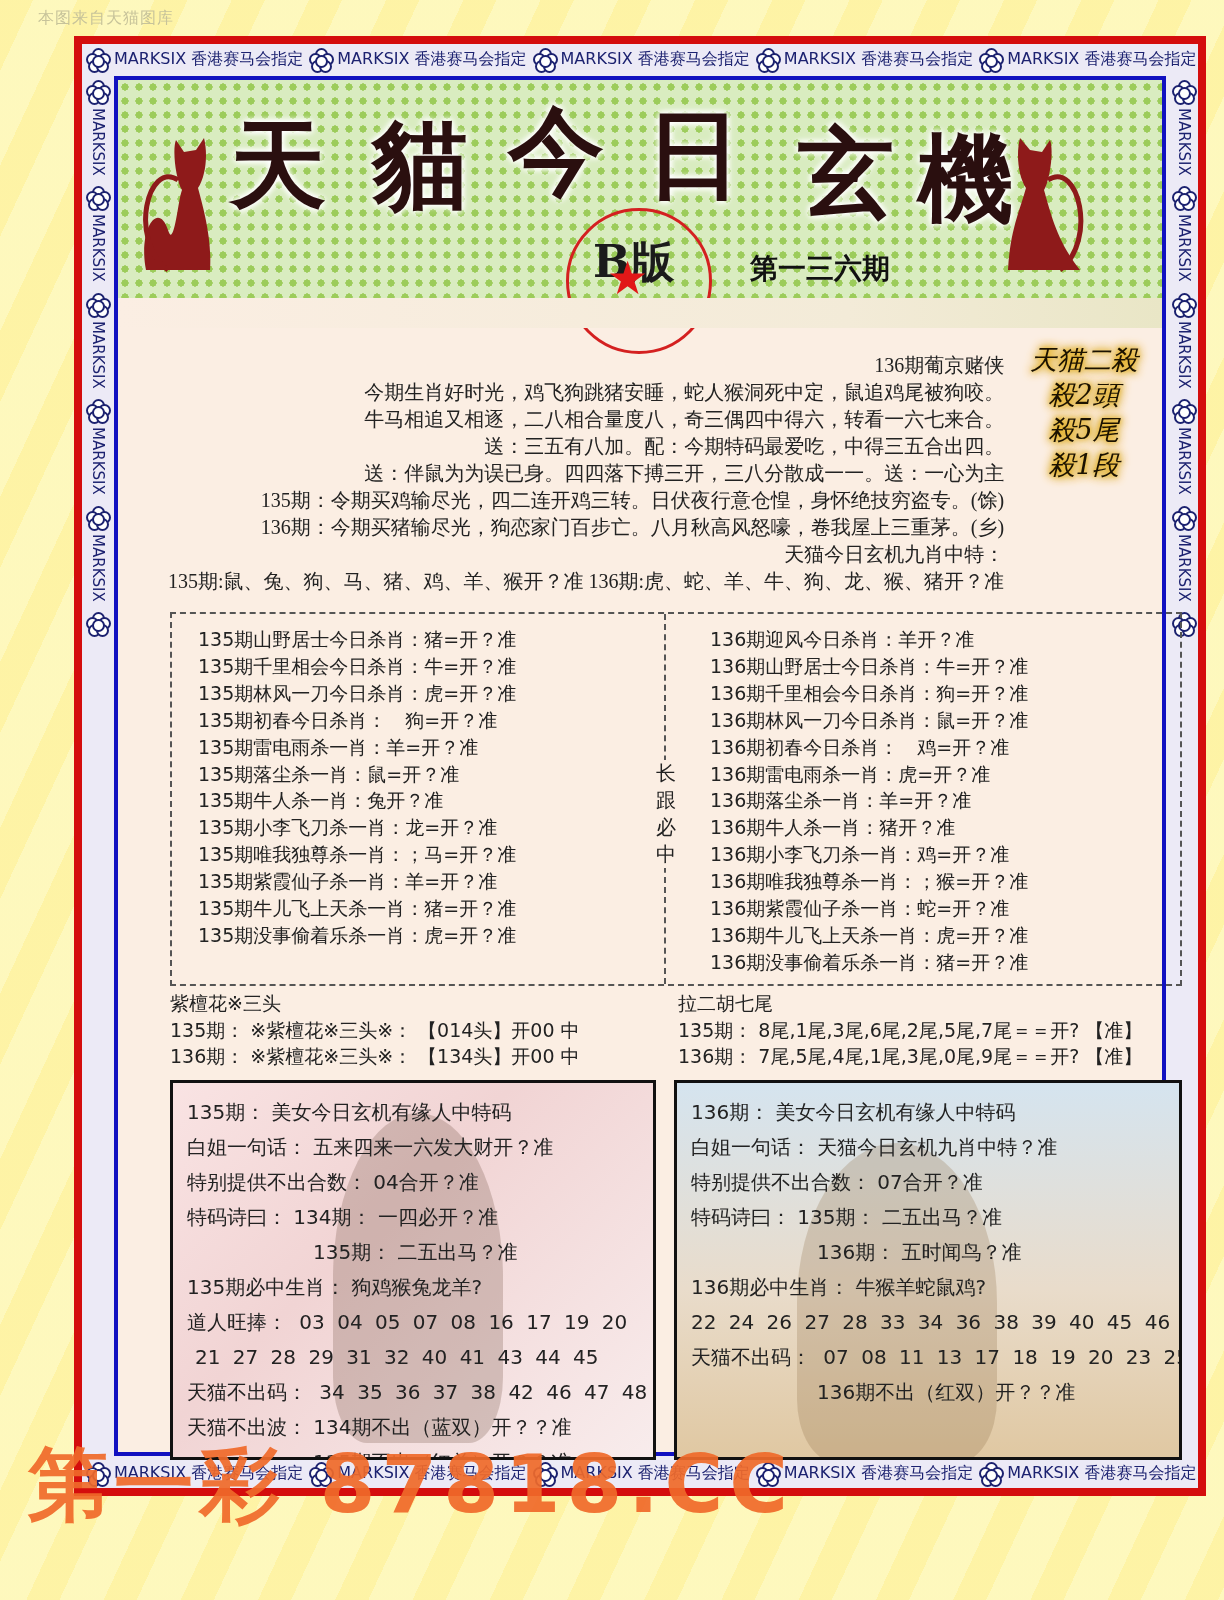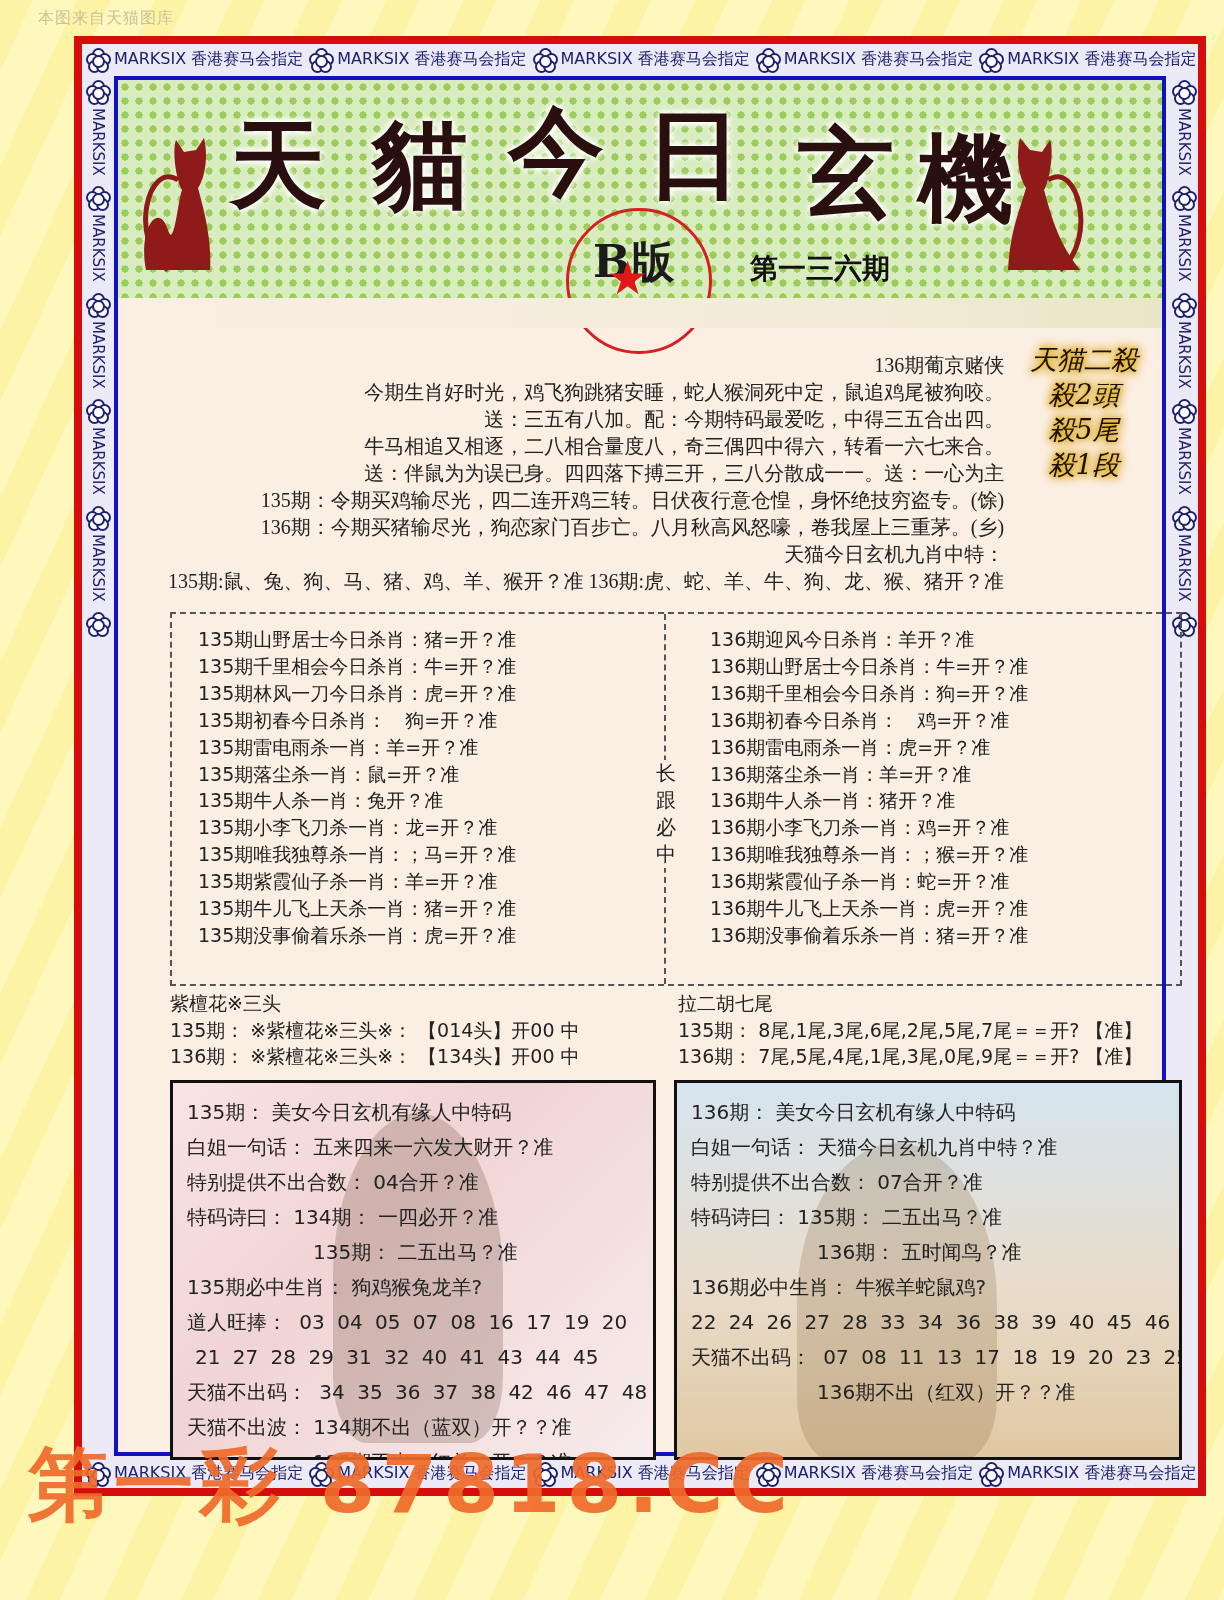--- a/index.html
+++ b/index.html
@@ -277,22 +277,22 @@
           <span class="stamp-text">B版</span>
           <span class="stamp-star">★</span>
         </div>
         <span class="issue">第一三六期</span>
       </div>
       <div class="blurbar"></div>
 
       <div class="poem serif">
         <div>136期葡京赌侠</div>
         <div>今期生肖好时光，鸡飞狗跳猪安睡，蛇人猴洞死中定，鼠追鸡尾被狗咬。</div>
+        <div>牛马相追又相逐，二八相合量度八，奇三偶四中得六，转看一六七来合。</div>
         <div>送：三五有八加。配：今期特码最爱吃，中得三五合出四。</div>
-        <div>牛马相追又相逐，二八相合量度八，奇三偶四中得六，转看一六七来合。</div>
         <div>送：伴鼠为为误已身。四四落下搏三开，三八分散成一一。送：一心为主</div>
         <div>135期：令期买鸡输尽光，四二连开鸡三转。日伏夜行意仓惶，身怀绝技穷盗专。(馀)</div>
         <div>136期：今期买猪输尽光，狗恋家门百步亡。八月秋高风怒嚎，卷我屋上三重茅。(乡)</div>
         <div>天猫今日玄机九肖中特：</div>
         <div>135期:鼠、兔、狗、马、猪、鸡、羊、猴开？准 136期:虎、蛇、羊、牛、狗、龙、猴、猪开？准</div>
       </div>
 
       <div class="kill-badge">
         <div>天猫二殺</div>
         <div>殺2頭</div>
@@ -319,20 +319,21 @@
         <div class="vert-label">
           <div>长</div>
           <div>跟</div>
           <div>必</div>
           <div>中</div>
         </div>
         <div class="kill-list right">
           <div>136期迎风今日杀肖：羊开？准</div>
           <div>136期山野居士今日杀肖：牛=开？准</div>
           <div>136期千里相会今日杀肖：狗=开？准</div>
+          <div>136期林风一刀今日杀肖：鼠=开？准</div>
           <div>136期初春今日杀肖：　鸡=开？准</div>
           <div>136期雷电雨杀一肖：虎=开？准</div>
           <div>136期落尘杀一肖：羊=开？准</div>
           <div>136期牛人杀一肖：猪开？准</div>
           <div>136期小李飞刀杀一肖：鸡=开？准</div>
           <div>136期唯我独尊杀一肖：；猴=开？准</div>
           <div>136期紫霞仙子杀一肖：蛇=开？准</div>
           <div>136期牛儿飞上天杀一肖：虎=开？准</div>
           <div>136期没事偷着乐杀一肖：猪=开？准</div>
         </div>

